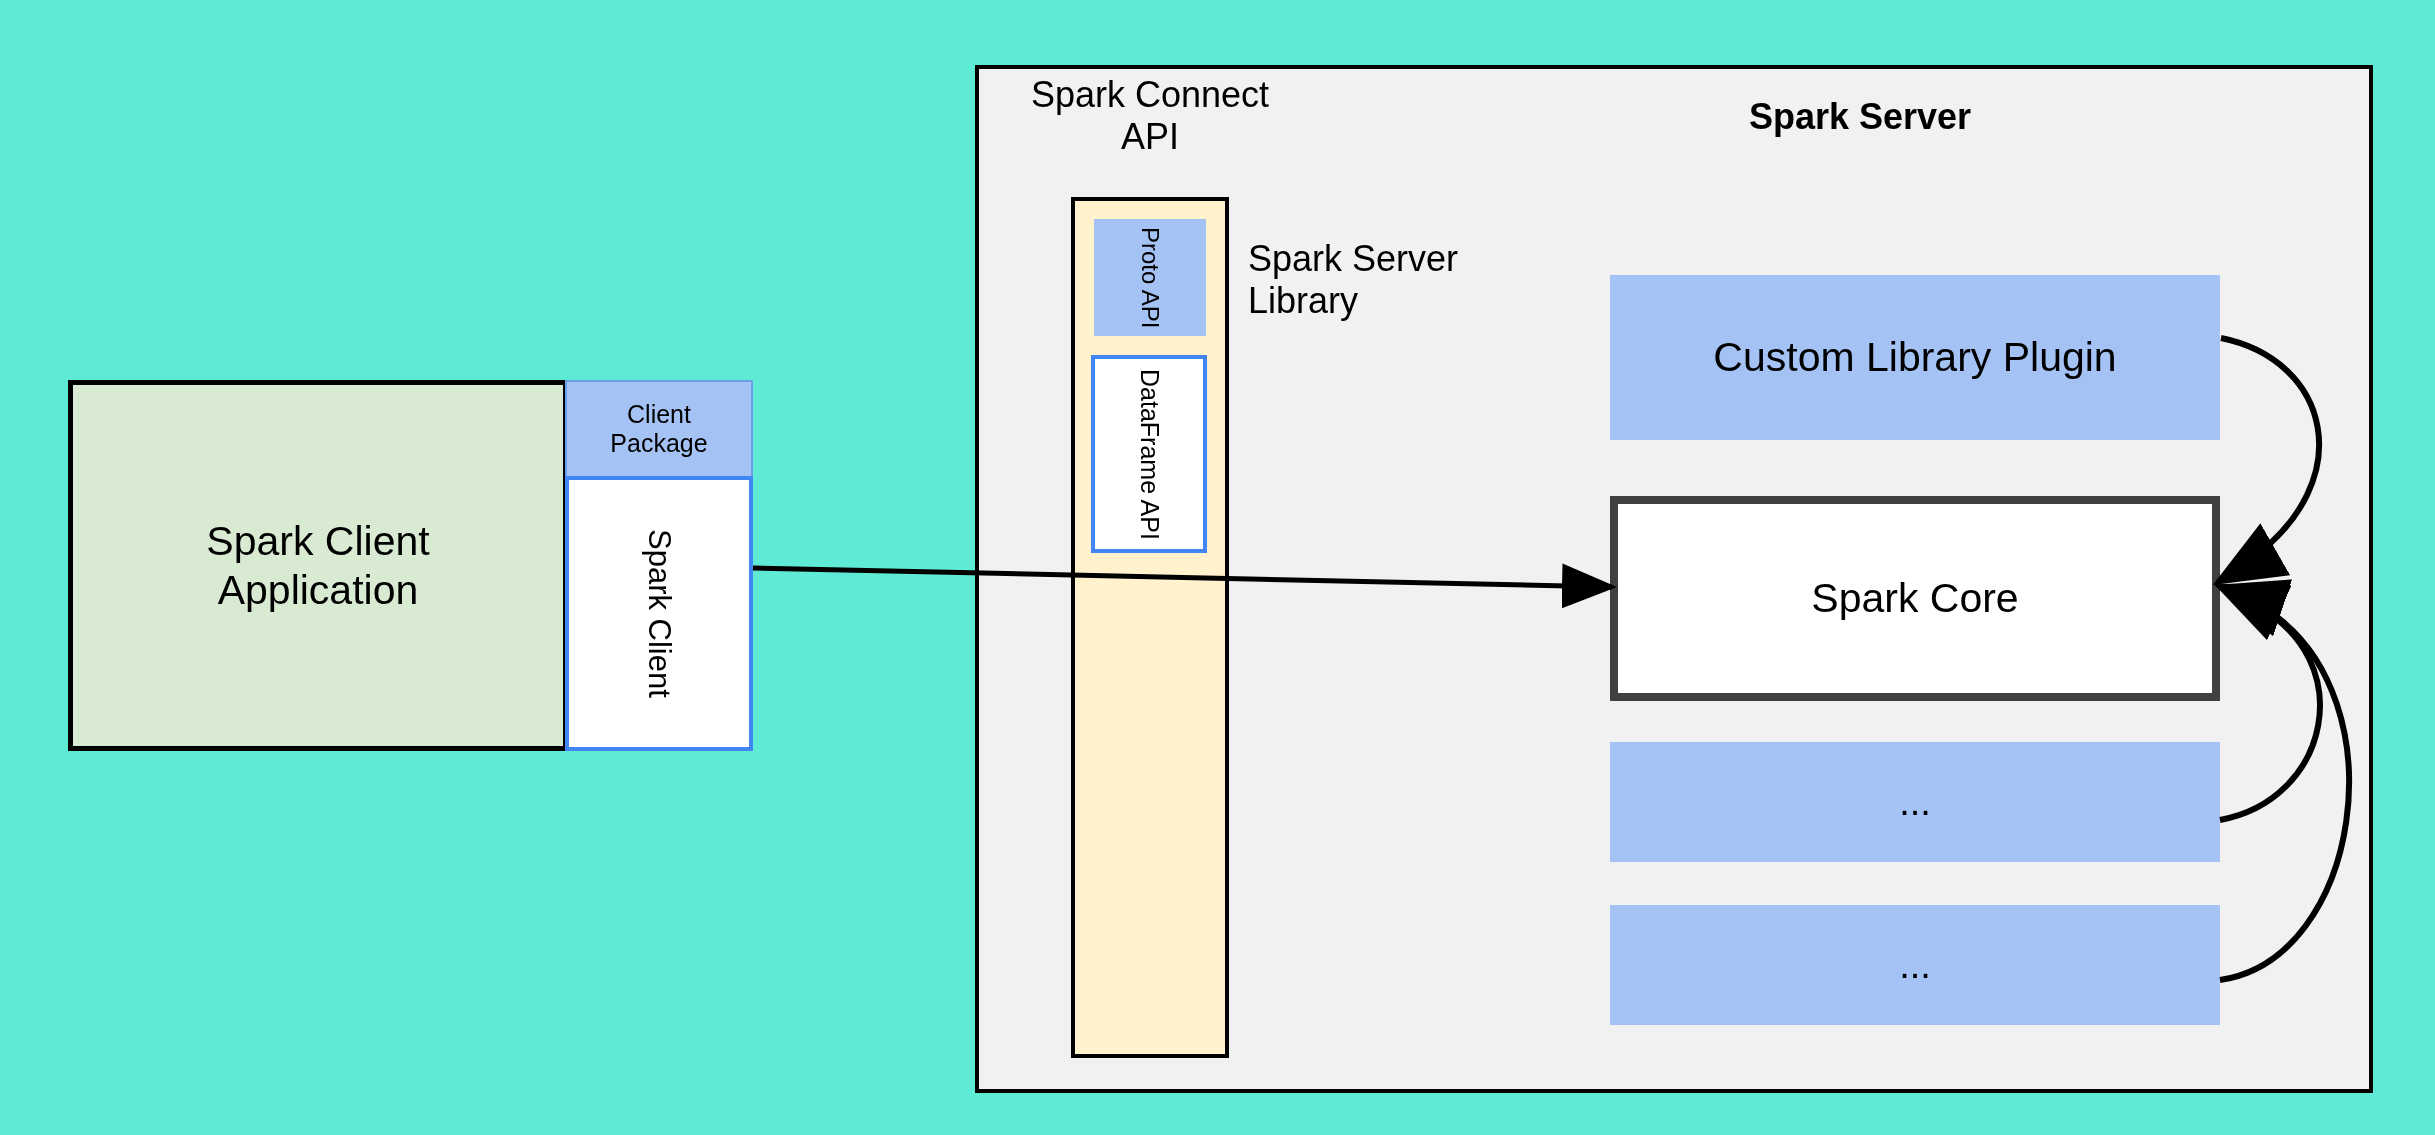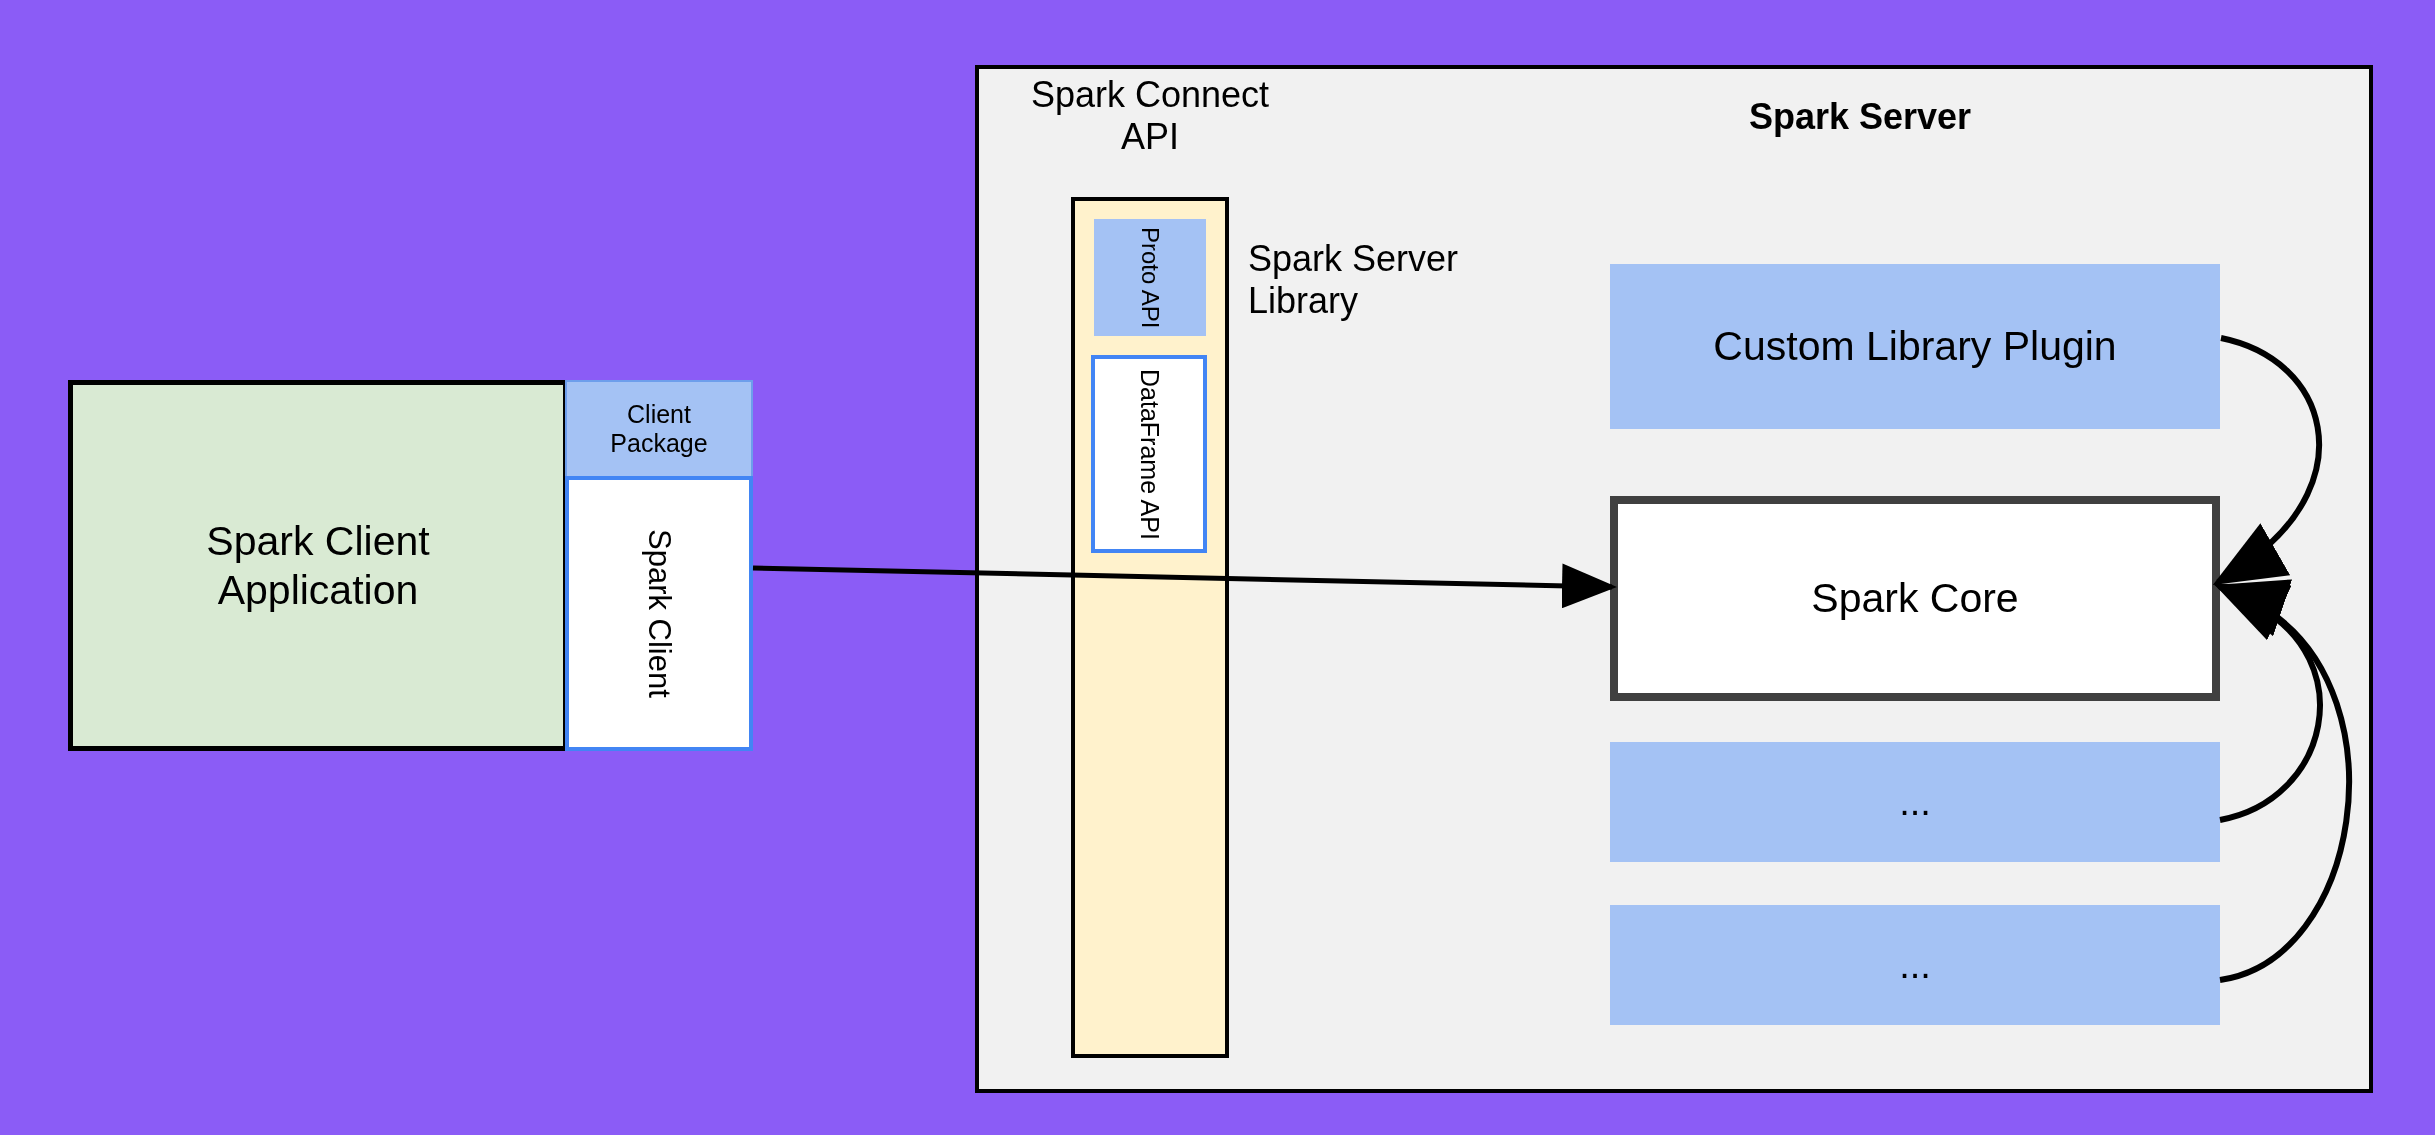--- a/index.html
+++ b/index.html
@@ -8,21 +8,21 @@
     background: #ffffff;
   }
   body {
     font-family: "Liberation Sans", sans-serif;
     -webkit-font-smoothing: antialiased;
   }
   #canvas {
     position: relative;
     width: 2435px;
     height: 1135px;
-    background: #8b5cf6;
+    background: #5eead4;
     overflow: hidden;
   }
   .node {
     position: absolute;
     box-sizing: border-box;
     display: flex;
     align-items: center;
     justify-content: center;
     text-align: center;
     color: #000000;
@@ -143,21 +143,21 @@
     z-index: 7;
   }
 
   
   .server-block {
     left: 1610px;
     width: 610px;
     z-index: 5;
   }
   #custom-library-plugin {
-    top: 264px;
+    top: 275px;
     height: 165px;
     background: #a4c2f4;
     font-size: 41px;
   }
   #spark-core {
     top: 496px;
     height: 205px;
     background: #ffffff;
     border: 8px solid #404040;
     font-size: 41px;

